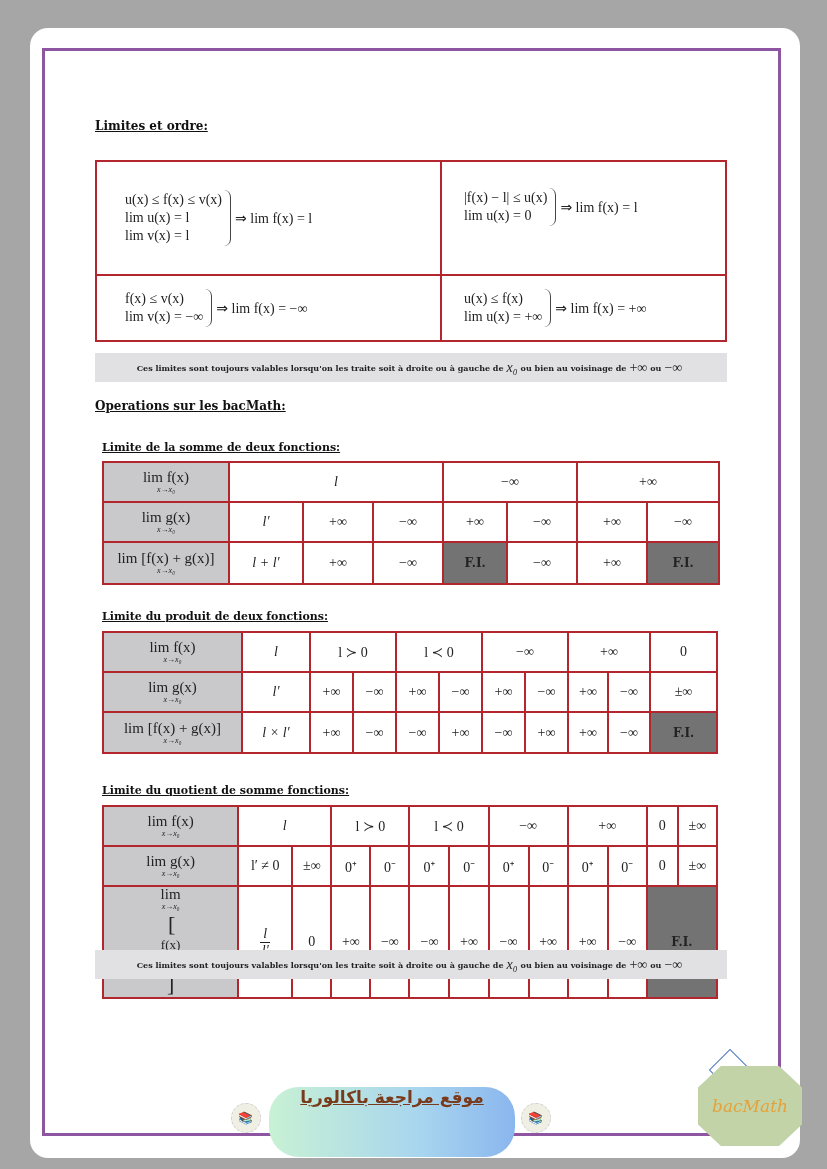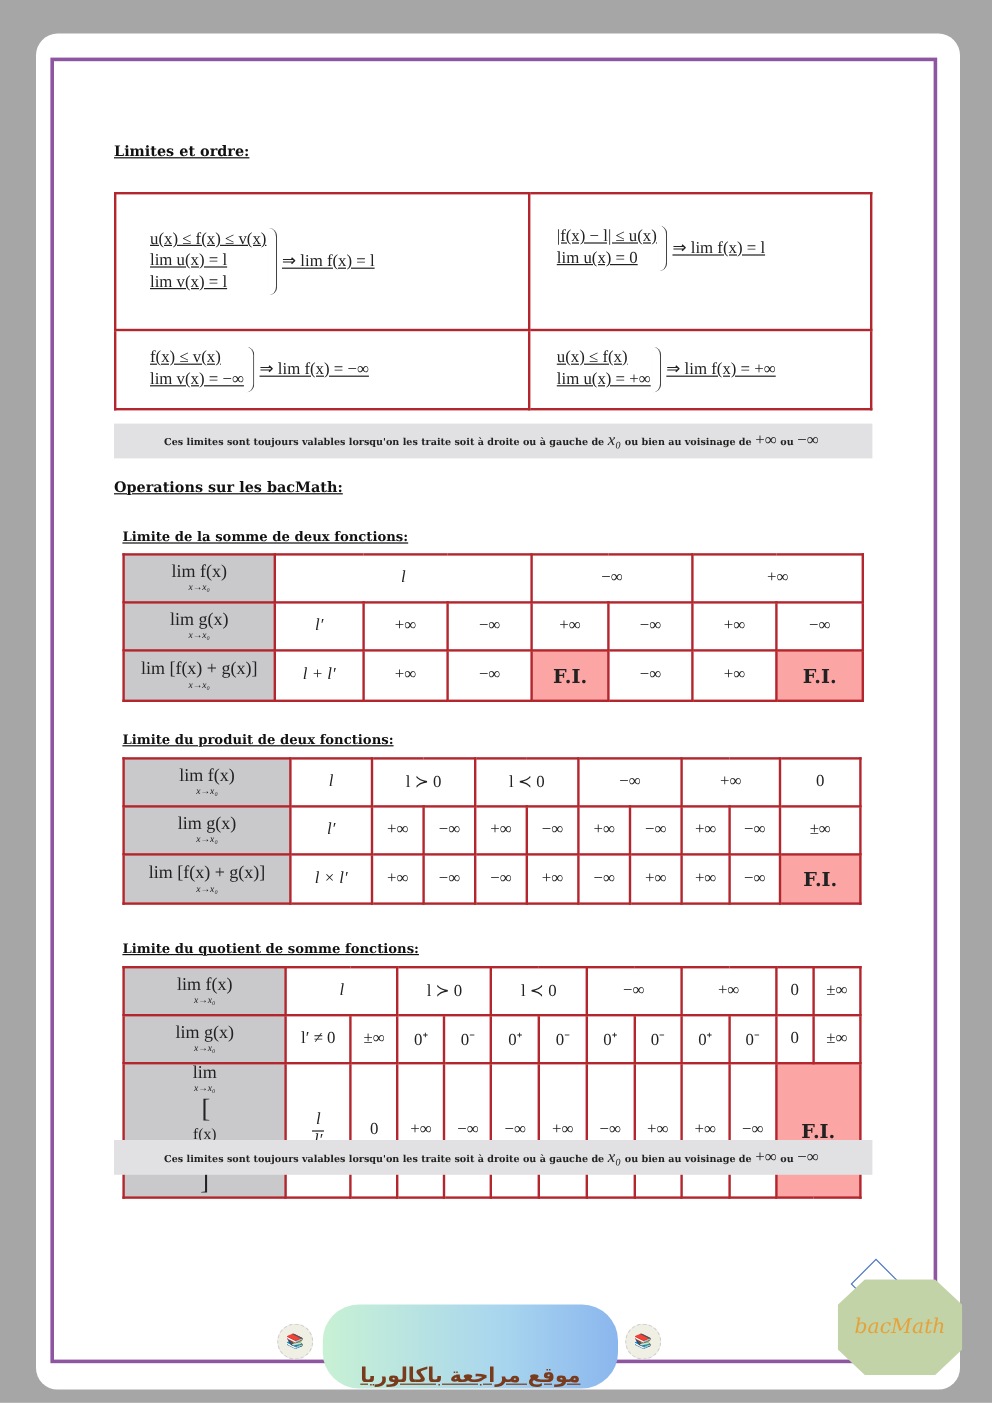--- a/index.html
+++ b/index.html
@@ -4,46 +4,46 @@
 <style>
   html, body { margin:0; padding:0; }
   body { width:827px; height:1169px; position:relative; background:#a6a6a6; overflow:hidden; font-family:"Liberation Serif", serif; color:#222; }
   .sheet { position:absolute; left:30px; top:28px; width:770px; height:1130px; background:#fff; border-radius:18px; }
   .frame { position:absolute; left:42px; top:48px; width:739px; height:1088px; border:3px solid #8e55a0; border-bottom-color:#8e55a0; box-sizing:border-box; }
   .h1 { position:absolute; font-family:"DejaVu Serif", serif; font-weight:bold; font-size:12px; text-decoration:underline; color:#111; }
   .h2 { position:absolute; font-family:"DejaVu Serif", serif; font-weight:bold; font-size:11px; text-decoration:underline; color:#111; }
   table { border-collapse:collapse; position:absolute; table-layout:fixed; }
   td { border:2px solid #b3262e; text-align:center; vertical-align:middle; font-size:14px; padding:0; }
   td.hd { background:#c9c9cb; }
-  td.fi { background:#fca5a5; font-family:"DejaVu Serif", serif; font-weight:bold; font-size:16px; }
+  td.fi { background:#737373; font-family:"DejaVu Serif", serif; font-weight:bold; font-size:12px; }
   .lim { display:inline-block; text-align:center; line-height:1; vertical-align:middle; }
   .lim .l { font-size:15px; }
   .lim .s { display:block; font-size:8px; font-style:italic; margin-top:1px; }
   .note { position:absolute; left:95px; width:632px; height:29px; background:#e1e1e3; font-family:"DejaVu Serif", serif; font-weight:bold; font-size:8px; display:flex; align-items:center; justify-content:center; }
   .note .m { font-family:"Liberation Serif", serif; font-weight:normal; font-size:14px; margin:0 3px; }
   .ordre td { text-align:left; padding-left:28px; }
   .sys { display:flex; align-items:center; }
   .brace { border-right:1.5px solid #444; border-radius:0 10px 10px 0; align-self:stretch; width:6px; margin:0 4px 0 2px; }
   .lines div { margin:2px 0; }
-  .banner { position:absolute; left:269px; top:1087px; width:246px; height:70px; border-radius:30px; background:linear-gradient(90deg,#c8f1d4,#a9d6ee 60%,#8ab6ee); display:flex; flex-direction:column; align-items:center; justify-content:flex-end; color:#7a3b1c; font-family:"DejaVu Sans", sans-serif; font-weight:bold; }
+  .banner { position:absolute; left:269px; top:1087px; width:246px; height:70px; border-radius:30px; background:linear-gradient(90deg,#c8f1d4,#a9d6ee 60%,#8ab6ee); display:flex; flex-direction:column; align-items:center; justify-content:flex-start; color:#7a3b1c; font-family:"DejaVu Sans", sans-serif; font-weight:bold; }
   .banner .ar { font-size:17px; text-decoration:underline; }
   .banner .en { font-size:18px; text-decoration:underline; }
   .badge { position:absolute; width:28px; height:28px; border-radius:50%; background:#f0efe4; border:1px dashed #cfcfcf; display:flex; align-items:center; justify-content:center; font-size:12px; }
   .octo { position:absolute; left:698px; top:1066px; width:104px; height:80px; background:#c2d3a7; clip-path:polygon(22% 0,78% 0,100% 27%,100% 73%,78% 100%,22% 100%,0 73%,0 27%); display:flex; align-items:center; justify-content:center; color:#e6a23a; font-family:"DejaVu Serif", serif; font-style:italic; font-size:17px; }
   .diamond { position:absolute; left:715px; top:1055px; width:28px; height:28px; border:1.5px solid #4d79c0; transform:rotate(45deg); background:#fff; }
 </style>
 </head>
 <body>
 
 <div class="sheet"></div>
 <div class="frame"></div>
 
 <div class="h1" style="left:95px;top:119px;">Limites et ordre:</div>
 
-<table class="ordre" style="left:95px;top:160px;width:632px;text-decoration:underline;">
+<table class="ordre" style="left:95px;top:160px;width:632px;">
   <tbody>
       <tr style="height:114px;">
     <td style="width:315px;">
       <div class="sys">
         <div class="lines">
           <div>u(x) ≤ f(x) ≤ v(x)</div>
           <div>lim u(x) = l</div>
           <div>lim v(x) = l</div>
         </div>
         <span class="brace"></span>

